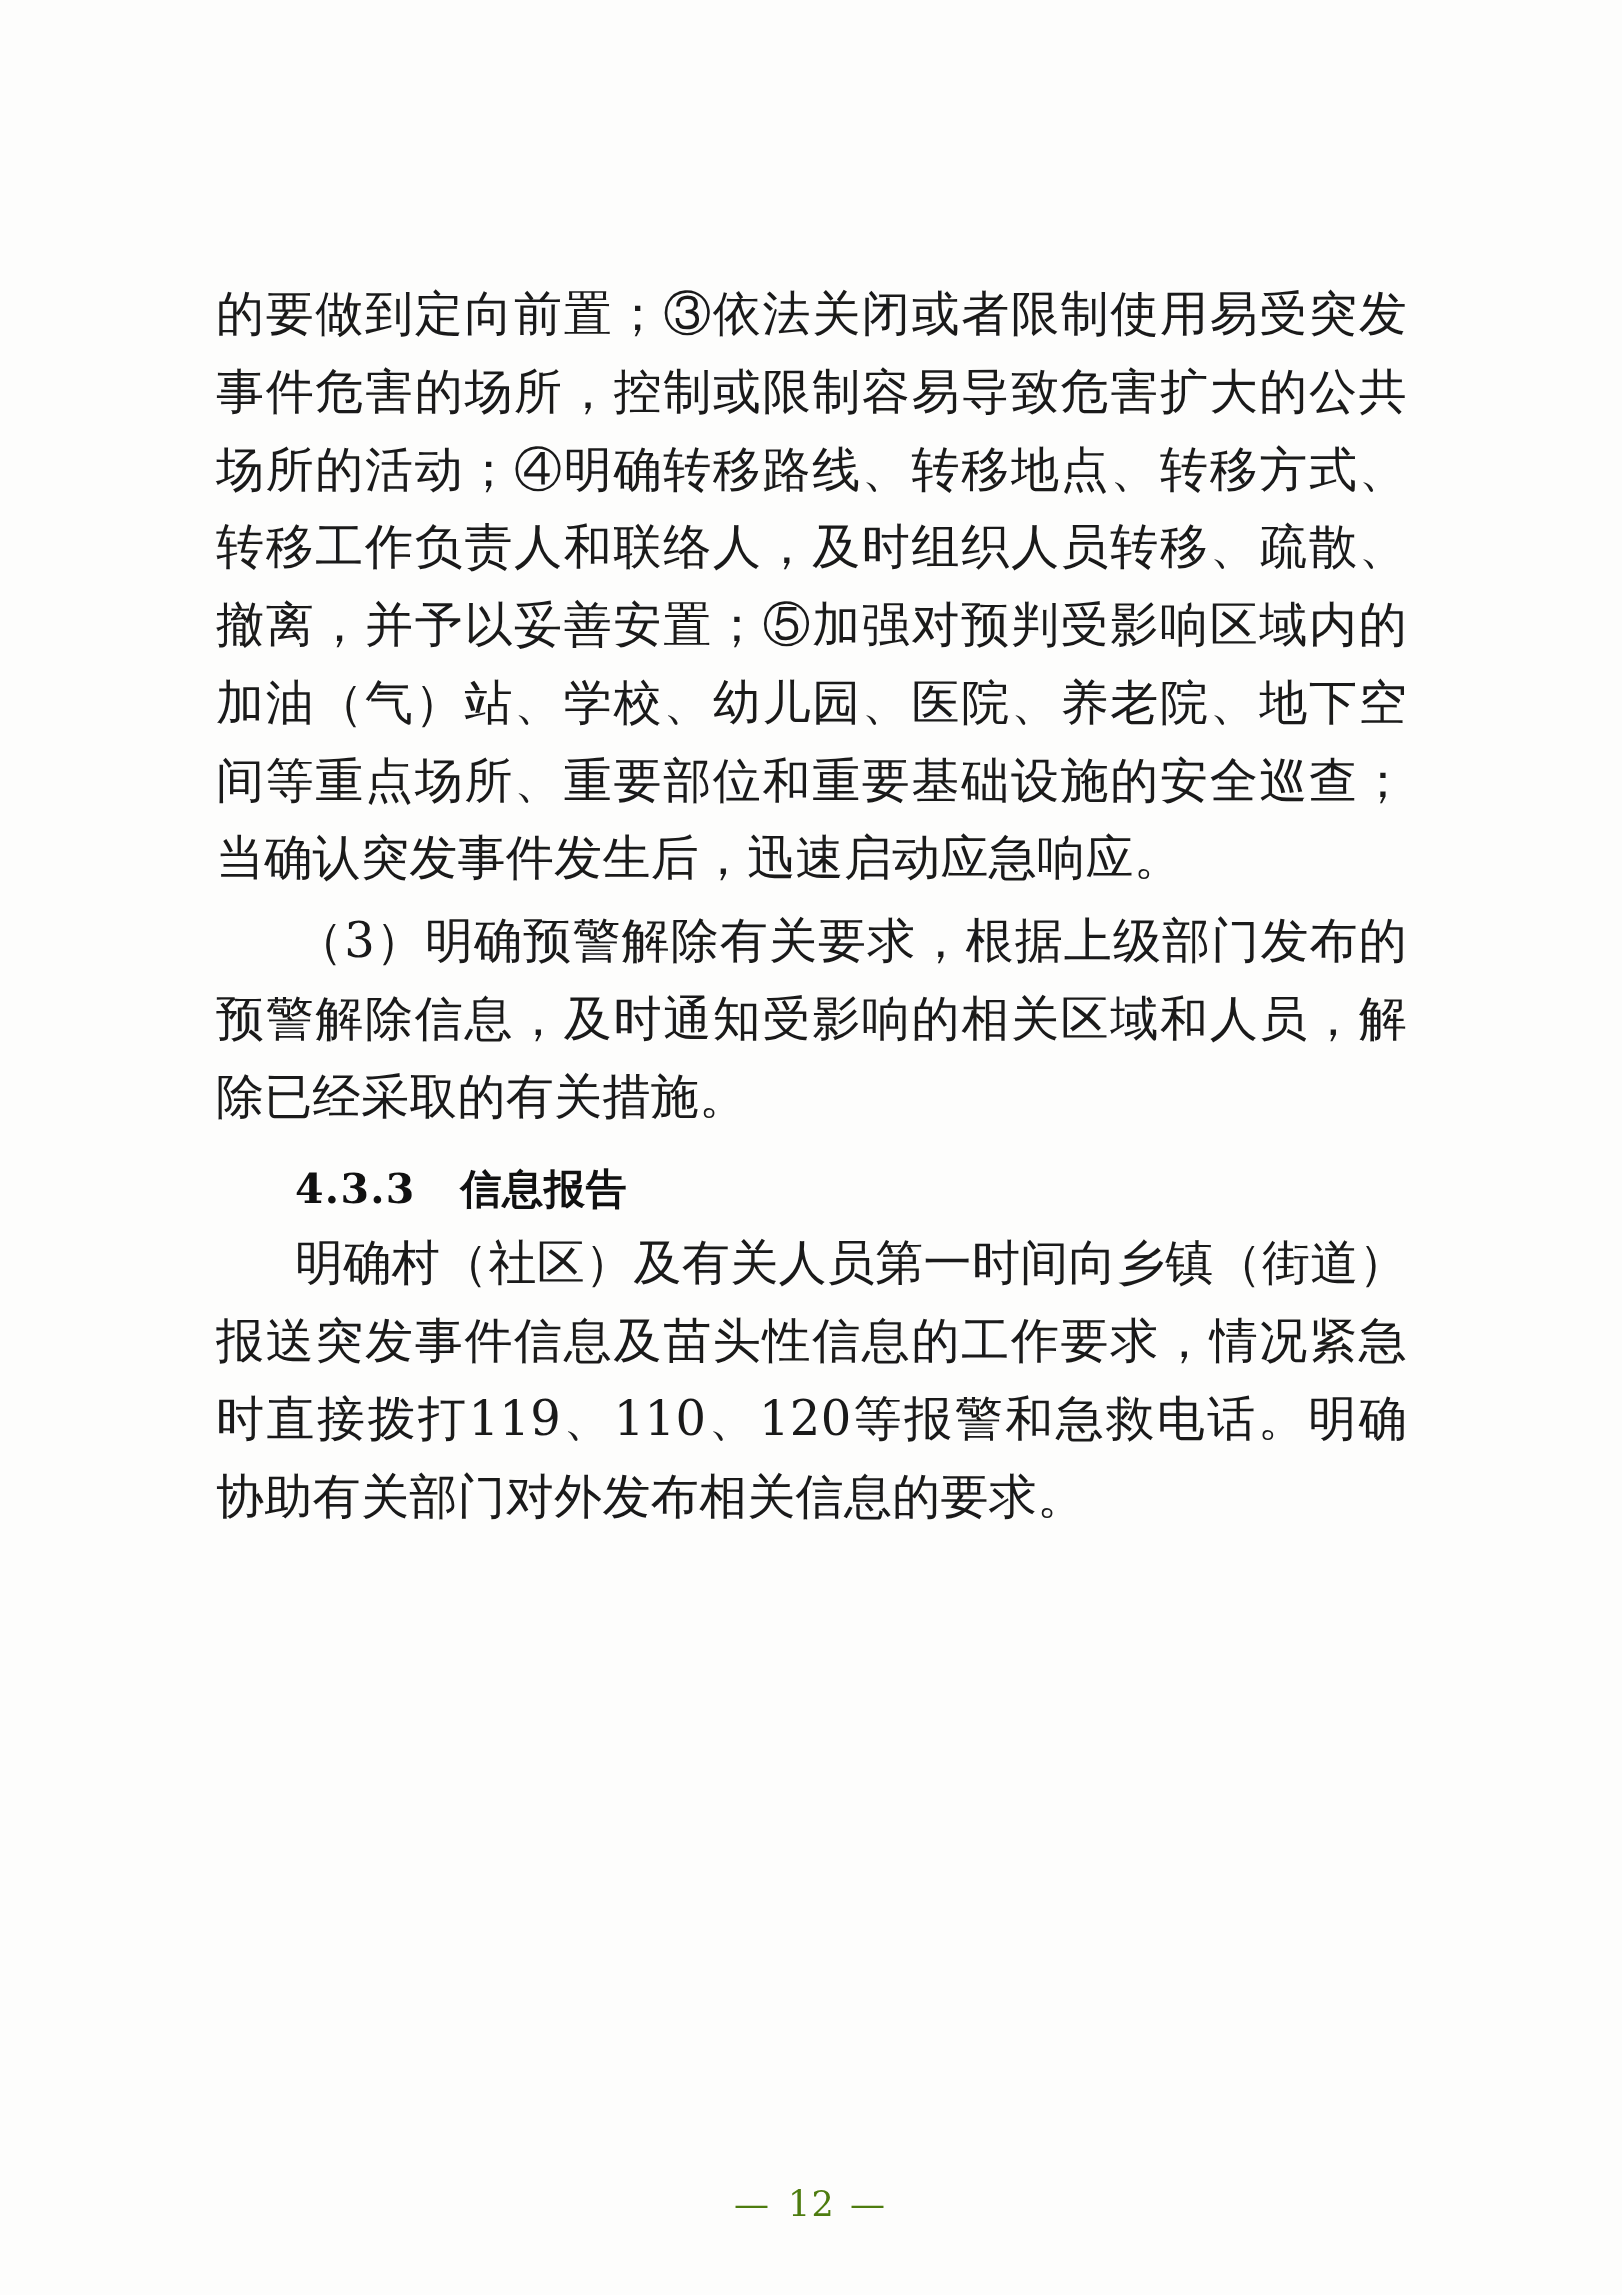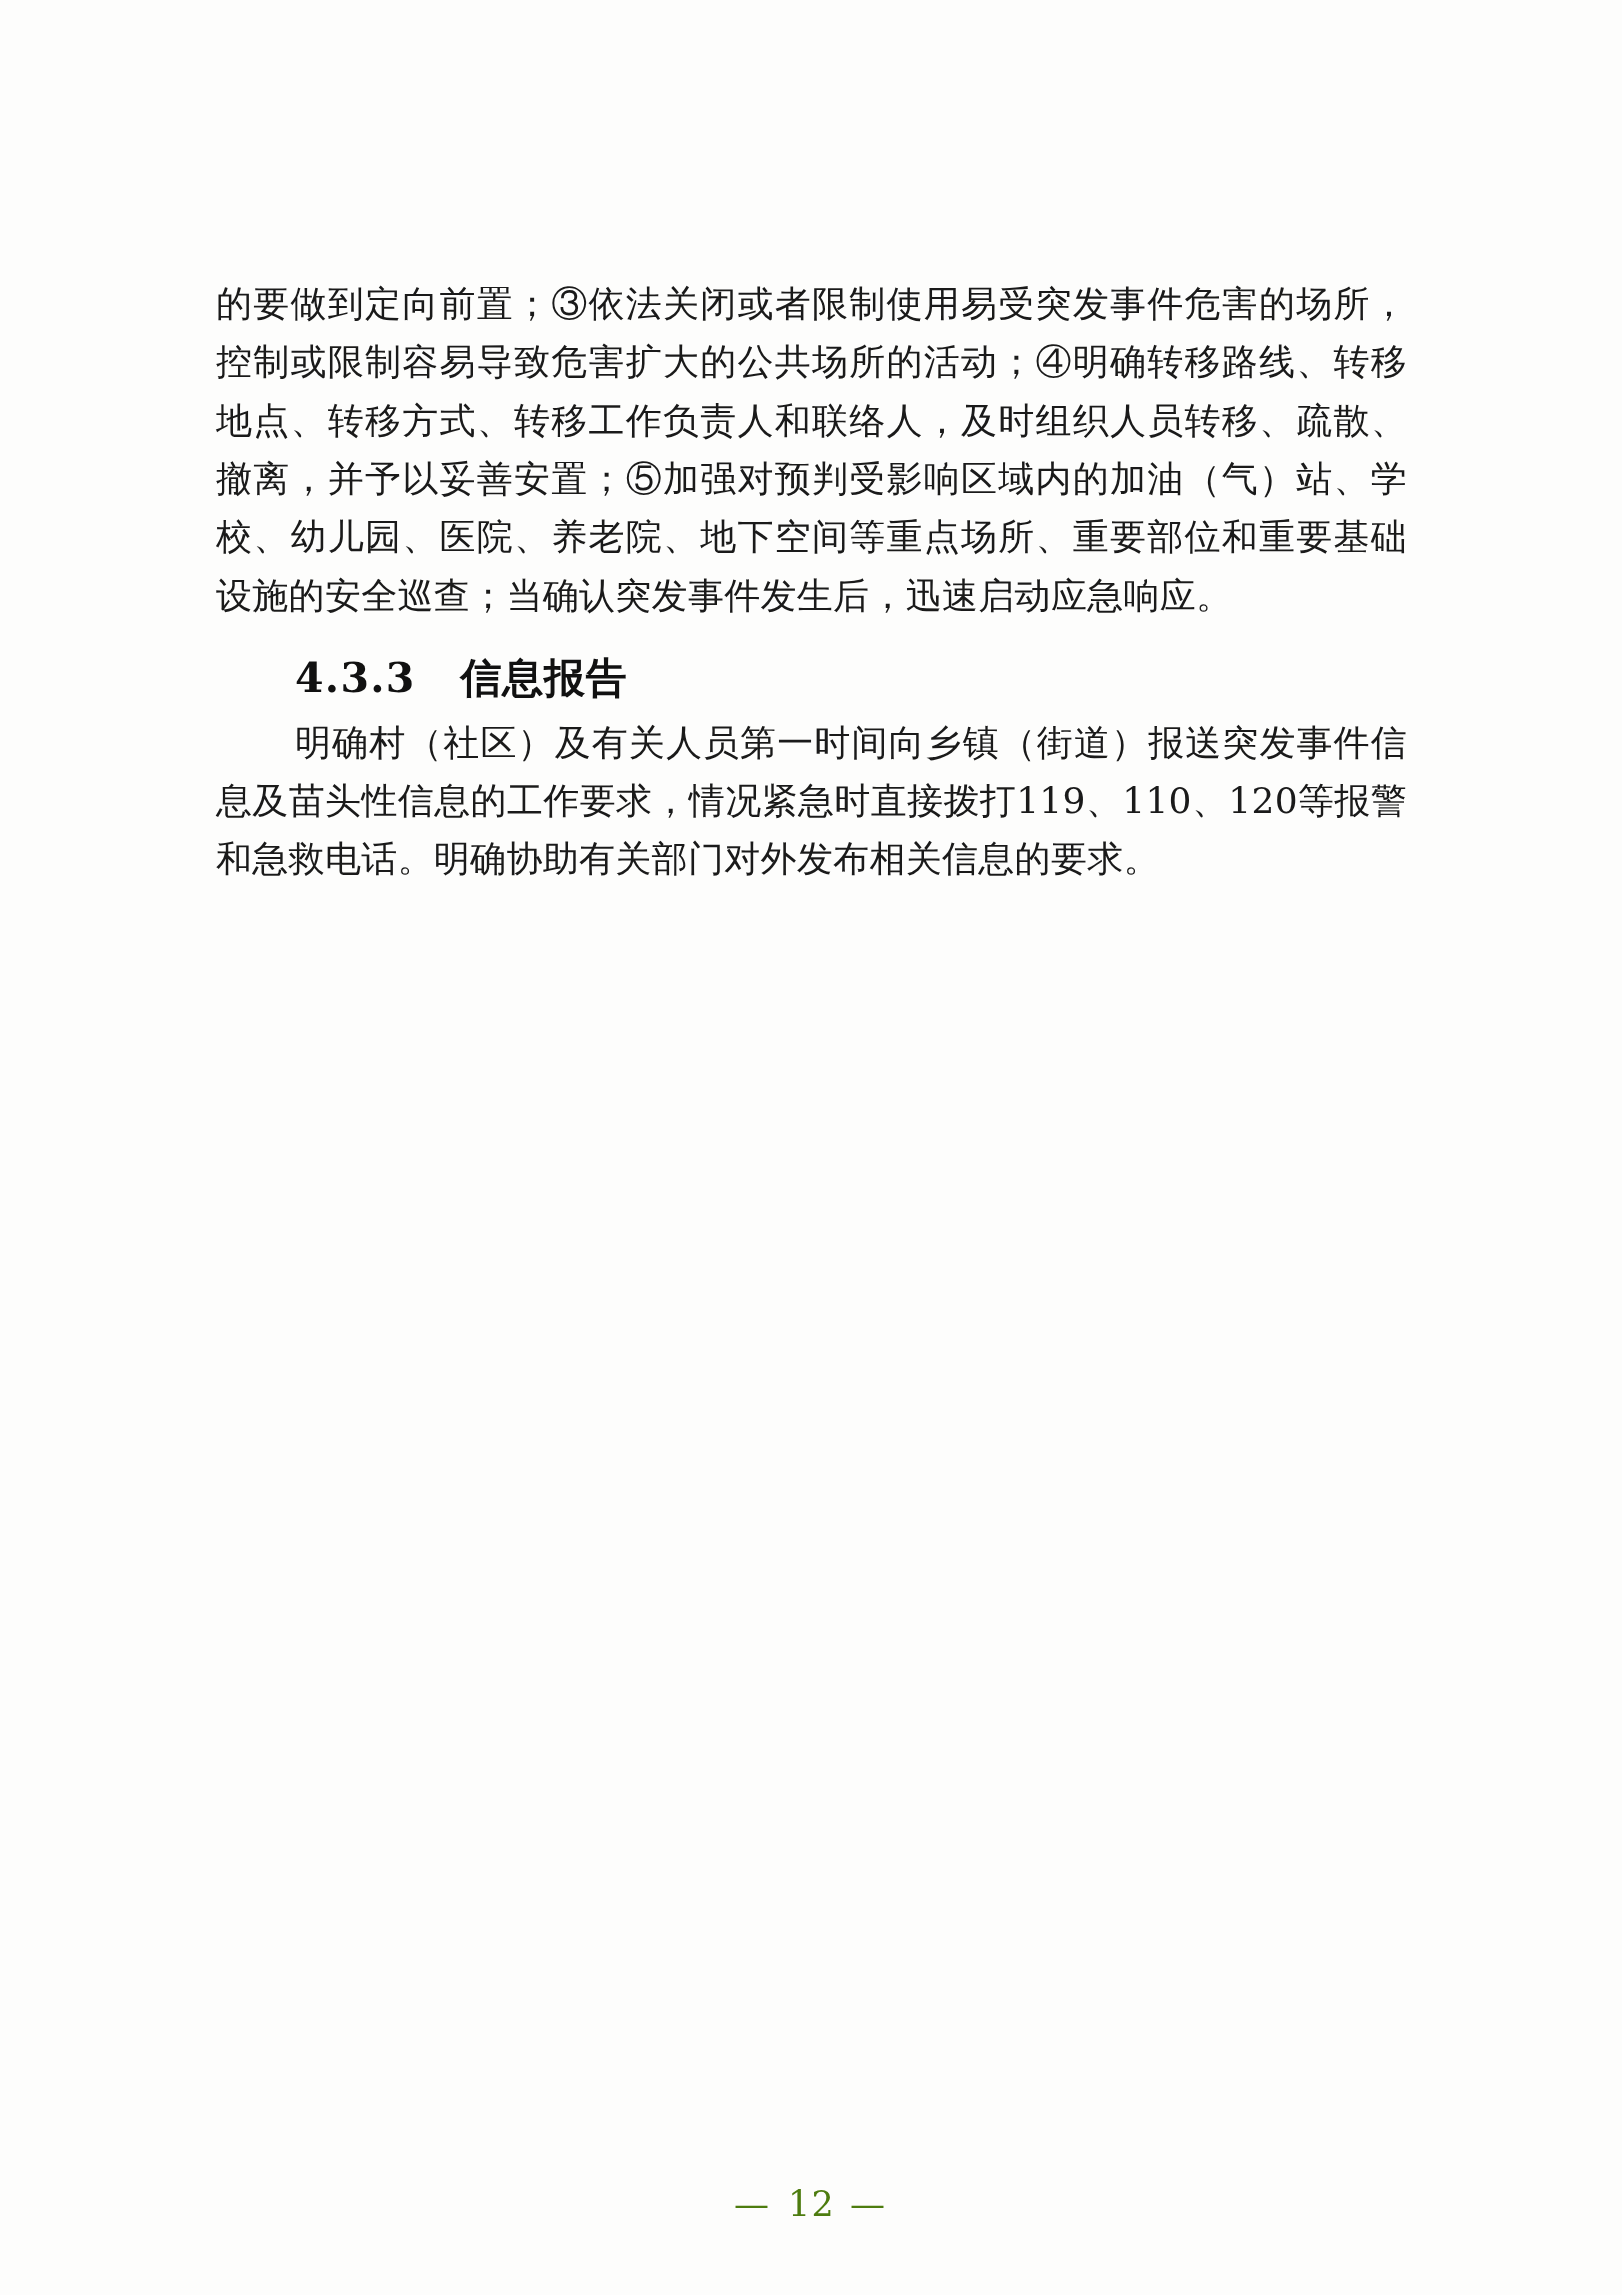--- a/index.html
+++ b/index.html
@@ -18,21 +18,21 @@
   }
   .content {
     position: absolute;
     left: 216px;
     top: 275px;
     width: 1191px;
   }
   p {
     margin: 0;
     color: #1a1a1a;
-    font-size: 36px;
+    font-size: 48px;
     line-height: 1.62;
     letter-spacing: 0.3px;
     text-align: justify;
     text-justify: inter-character;
     font-family: "DejaVu Serif", serif;
   }
   p.indent {
     text-indent: 79px;
   }
   .heading {
@@ -71,20 +71,23 @@
 </head>
 <body>
 
 <div class="page">
   <div class="content">
 
     <div class="block">
       <p>的要做到定向前置；③依法关闭或者限制使用易受突发事件危害的场所，控制或限制容易导致危害扩大的公共场所的活动；④明确转移路线、转移地点、转移方式、转移工作负责人和联络人，及时组织人员转移、疏散、撤离，并予以妥善安置；⑤加强对预判受影响区域内的加油（气）站、学校、幼儿园、医院、养老院、地下空间等重点场所、重要部位和重要基础设施的安全巡查；当确认突发事件发生后，迅速启动应急响应。</p>
     </div>
 
+    <div class="block">
+      <p class="indent">（3）明确预警解除有关要求，根据上级部门发布的预警解除信息，及时通知受影响的相关区域和人员，解除已经采取的有关措施。</p>
+    </div>
 
     <div class="heading">
       <span class="num">4.3.3</span>
       <span>&nbsp;</span>
       <span>信息报告</span>
     </div>
 
 
     <div class="block">
       <p class="indent">明确村（社区）及有关人员第一时间向乡镇（街道）报送突发事件信息及苗头性信息的工作要求，情况紧急时直接拨打119、110、120等报警和急救电话。明确协助有关部门对外发布相关信息的要求。</p>

